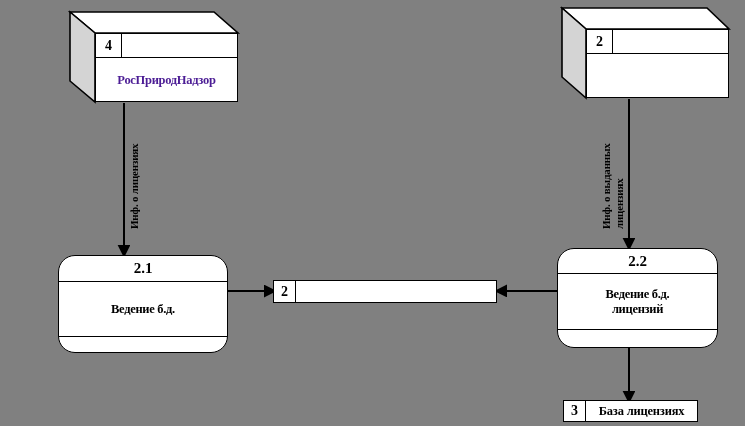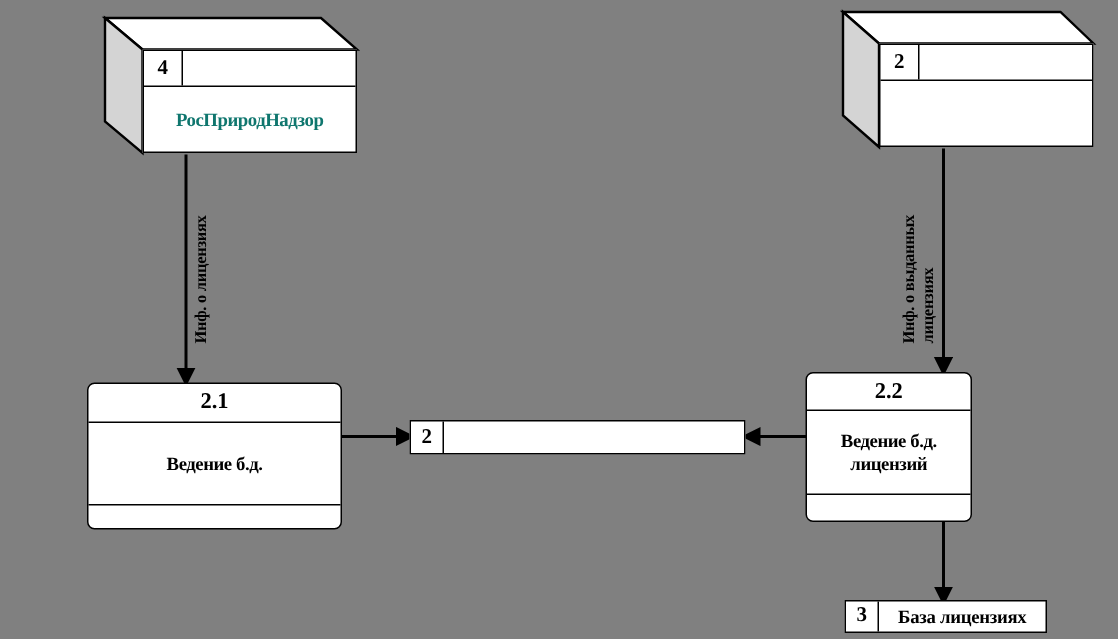--- a/index.html
+++ b/index.html
@@ -64,29 +64,29 @@
   .entity .name-cell {
     position: absolute;
     left: 0;
     width: 100%;
     box-sizing: border-box;
     display: flex;
     align-items: center;
     justify-content: center;
     font-weight: bold;
     font-size: 12.5px;
-    color: #0f766e;
+    color: #4c1d95;
     letter-spacing: -0.3px;
   }
   
   .process {
     position: absolute;
     background: #ffffff;
     border: 1.8px solid #000000;
-    border-radius: 5px;
+    border-radius: 17px;
     box-sizing: border-box;
   }
   .process .p-num {
     position: absolute;
     left: 0; top: 0;
     width: 100%;
     box-sizing: border-box;
     border-bottom: 1.6px solid #000000;
     display: flex;
     align-items: center;
@@ -226,21 +226,21 @@
   <div class="process" style="left:58px; top:255px; width:170px; height:98px;">
     <div class="p-num" style="height:26px;">2.1</div>
     <div class="p-name" style="top:26px; height:55px;">
       <div>
         <div>Ведение б.д.</div>
       </div>
     </div>
     <div class="p-foot" style="top:81px; height:17px;"></div>
   </div>
 
-  <div class="process" style="left:537px; top:248px; width:111px; height:100px;">
+  <div class="process" style="left:557px; top:248px; width:161px; height:100px;">
     <div class="p-num" style="height:25px;">2.2</div>
     <div class="p-name" style="top:25px; height:56px;">
       <div>
         <div>Ведение б.д.</div>
         <div>лицензий</div>
       </div>
     </div>
     <div class="p-foot" style="top:81px; height:19px;"></div>
   </div>
 

